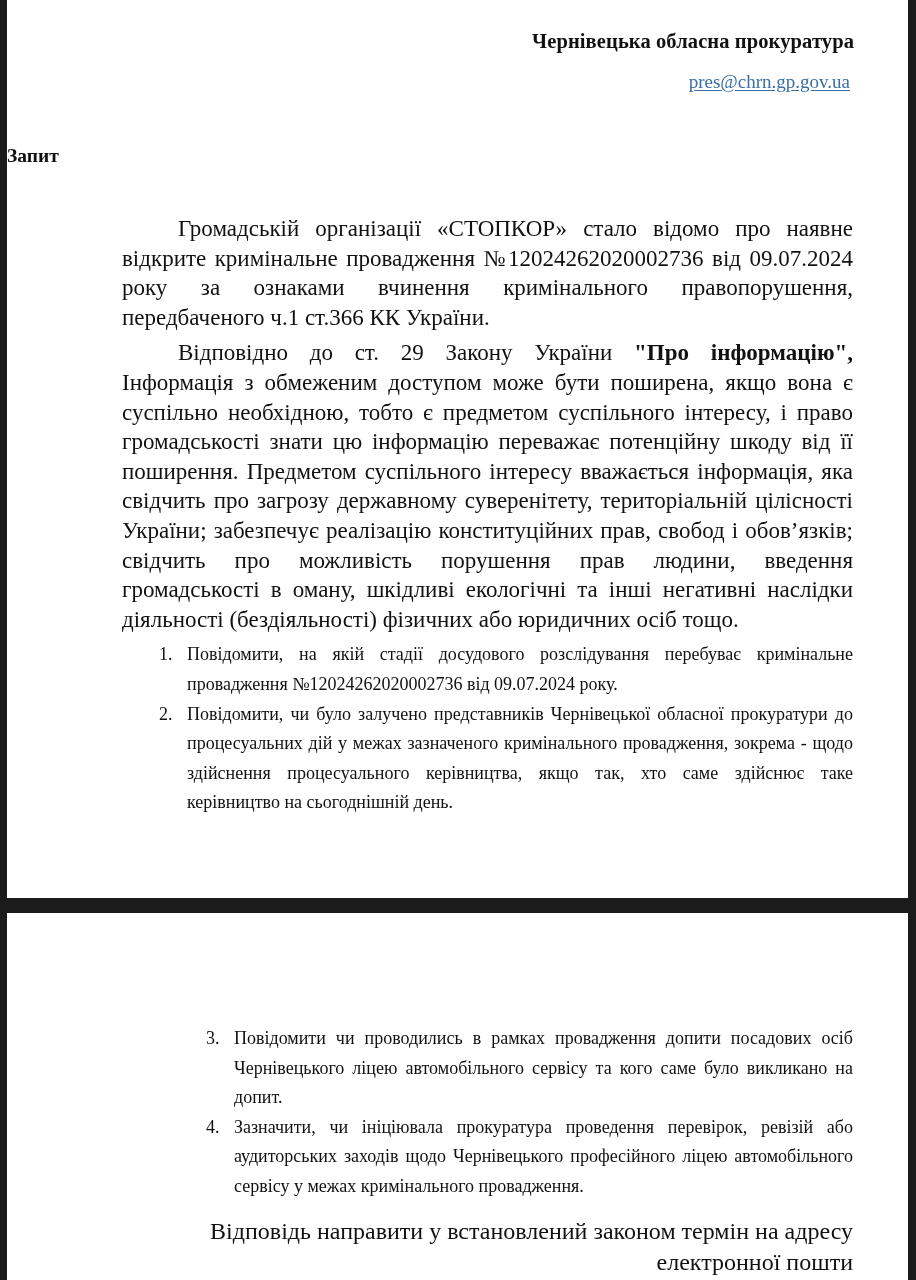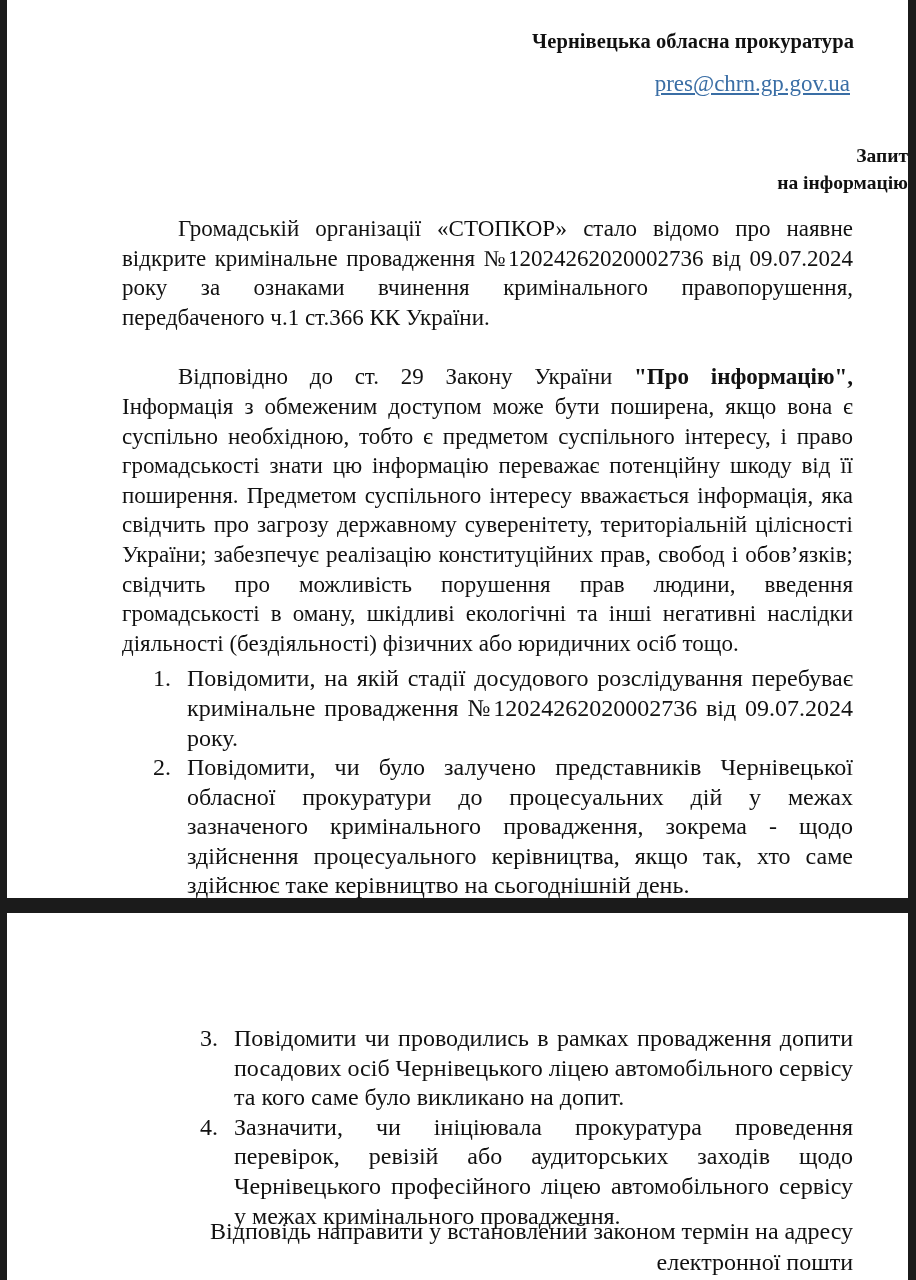--- a/index.html
+++ b/index.html
@@ -59,32 +59,32 @@
     right: 54px;
     font-weight: bold;
     font-size: 20.5px;
     letter-spacing: 0.1px;
     white-space: nowrap;
   }
   .hdr-mail {
     position: absolute;
     top: 71px;
     right: 58px;
-    font-size: 23px;
+    font-size: 19px;
     color: #3a6ea5;
     text-decoration: underline;
     text-underline-offset: 2px;
     white-space: nowrap;
   }
   .title-block {
     position: absolute;
     top: 142px;
     left: 0;
     right: 0;
-    text-align: right;
+    text-align: left;
     font-weight: bold;
     font-size: 19.5px;
     line-height: 27px;
   }
   .title-block .t2 {
     display: block;
   }
   .body-area {
     position: absolute;
     top: 214px;
@@ -94,35 +94,35 @@
   p.para {
     margin: 0;
     text-align: justify;
     text-justify: inter-word;
     font-size: 23px;
     line-height: 29.6px;
     text-indent: 56px;
     hyphens: none;
   }
   p.para + p.para {
-    margin-top: 30px;
+    margin-top: 6px;
   }
   p.para.nogap {
     margin-top: 0px;
   }
   .bold-para {
     font-weight: bold;
   }
   .inline-b {
     font-weight: bold;
   }
   ol.questions {
     margin: 6px 0 0 0;
     padding-left: 55px;
-    font-size: 24px;
+    font-size: 18px;
     line-height: 29.6px;
   }
   ol.questions li {
     text-align: justify;
     text-justify: inter-word;
     padding-left: 10px;
     margin-bottom: 0px;
   }
   ol.q2 { counter-reset: qc 2; }
   
@@ -155,21 +155,20 @@
 
   <div class="page page-1">
     <div class="sheet-inner">
 
       <div class="hdr-org">Чернівецька обласна прокуратура</div>
 
       <a class="hdr-mail" href="#">pres@chrn.gp.gov.ua</a>
 
       <div class="title-block">
         <span class="t1">Запит</span>
-        <span class="t2">на інформацію</span>
       </div>
 
       <div class="body-area">
 
         <p class="para">Громадській організації «СТОПКОР» стало відомо  про наявне відкрите кримінальне провадження №12024262020002736 від 09.07.2024 року за ознаками вчинення кримінального правопорушення, передбаченого ч.1 ст.366 КК України.</p>
 
         <p class="para"><span>Відповідно до ст. 29 Закону України </span><span class="inline-b">"Про інформацію",</span><span> Інформація з обмеженим доступом може бути поширена, якщо вона є суспільно необхідною, тобто є предметом суспільного інтересу, і право громадськості знати цю інформацію переважає потенційну шкоду від її поширення. Предметом суспільного інтересу вважається інформація, яка свідчить про загрозу державному суверенітету, територіальній цілісності України;  забезпечує реалізацію конституційних прав, свобод і обов’язків; свідчить про можливість порушення прав людини, введення громадськості в оману, шкідливі екологічні та інші негативні наслідки діяльності (бездіяльності) фізичних або юридичних осіб тощо.</span></p>
 
 
         <ol class="questions">

